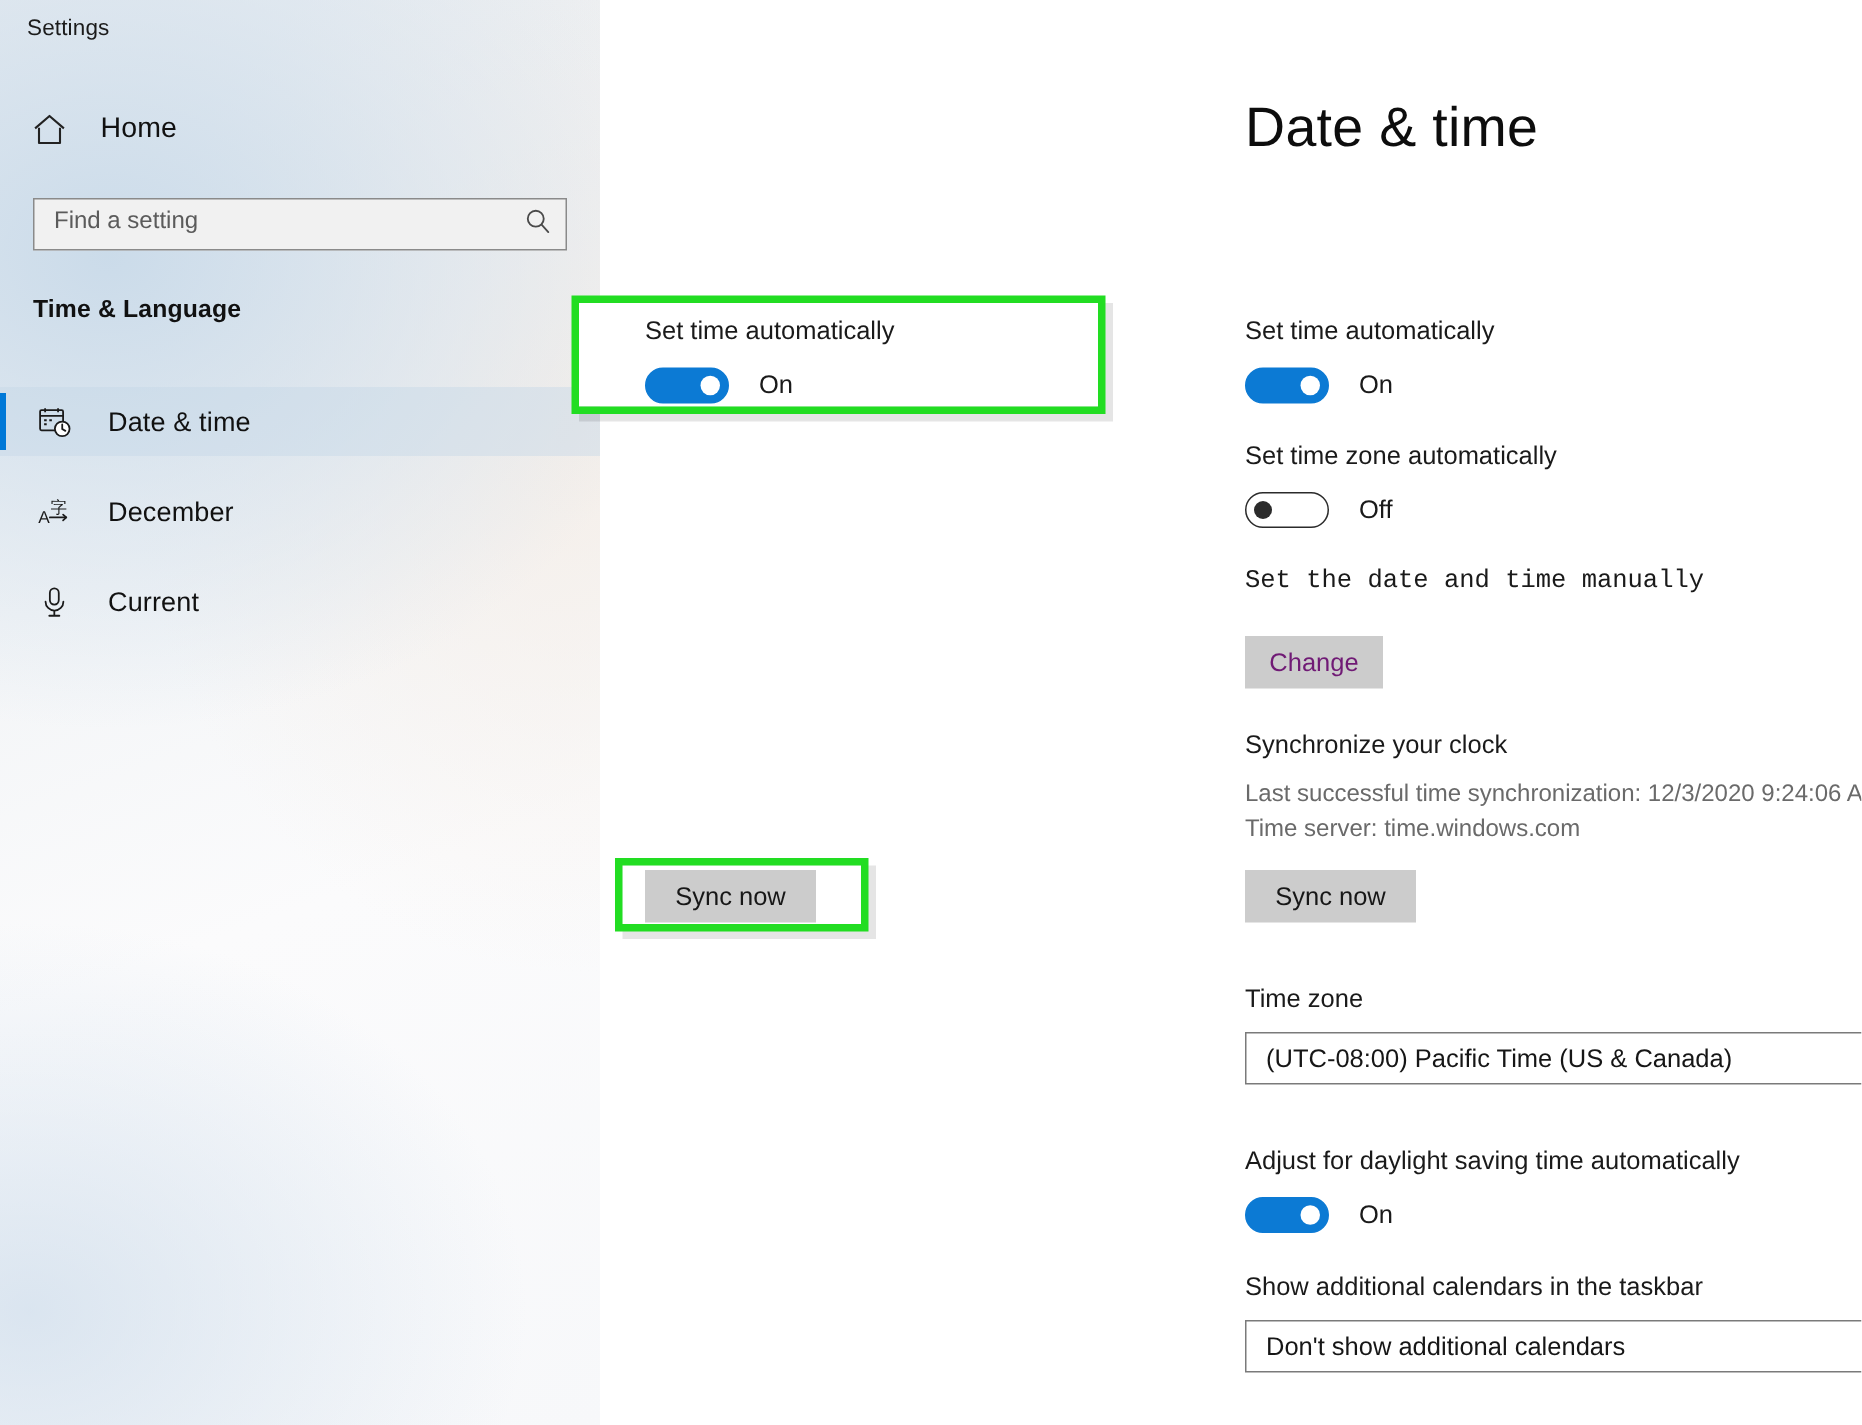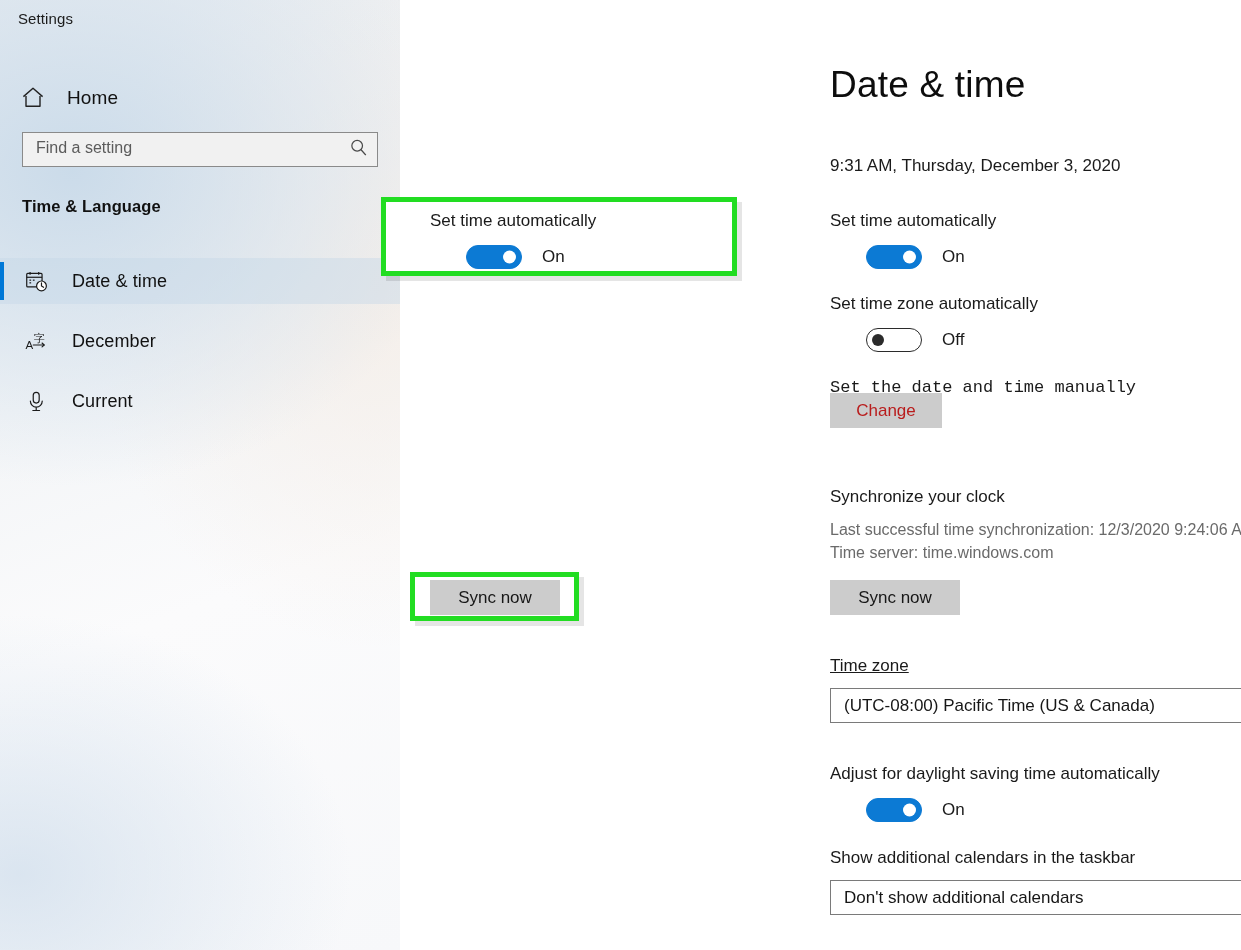--- a/index.html
+++ b/index.html
@@ -44,21 +44,21 @@
     color: #1b1b1b;
     letter-spacing: 0.1px;
     text-align: right;
   }
 
   .home-row {
     position: absolute;
     left: 16px;
     top: 75px;
     display: flex;
-    align-items: flex-end;
+    align-items: flex-start;
     height: 34px;
     width: 360px;
   }
   .home-icon {
     width: 30px;
     display: flex;
     align-items: center;
     justify-content: flex-start;
     margin-left: 5px;
   }
@@ -200,21 +200,20 @@
     font-size: 17px;
     color: #1a1a1a;
     white-space: nowrap;
   }
 
   
   .toggle {
     position: absolute;
     display: flex;
     align-items: center;
-    margin-left: 36px;
   }
   .switch {
     width: 56px;
     height: 24px;
     border-radius: 12px;
     position: relative;
     box-sizing: border-box;
     flex: 0 0 56px;
   }
   .switch.on {
@@ -257,30 +256,30 @@
     font-family: "Liberation Sans", sans-serif;
     font-size: 17px;
     border: none;
     box-sizing: border-box;
     text-align: center;
     line-height: 1;
     cursor: default;
   }
   .btn-change {
     left: 430px;
-    top: 393px;
-    width: 112px;
+    top: 424px;
+    width: 92px;
     height: 35px;
     background: #cccccc;
-    color: #b91c1c;
+    color: #701a75;
   }
   .btn-sync {
     left: 430px;
     top: 580px;
-    width: 130px;
+    width: 114px;
     height: 35px;
     background: #cccccc;
     color: #171717;
   }
 
   .muted-line {
     position: absolute;
     font-size: 16px;
     color: #6a6a6a;
     white-space: nowrap;
@@ -409,21 +408,20 @@
   </nav>
 
   <main class="content">
 
     <div class="ghost-clip">
       <div class="ghost-inner">Current date and time</div>
     </div>
 
     <h1 class="page-title">Date &amp; time</h1>
 
-    <div class="current-datetime">9:31 AM, Thursday, December 3, 2020</div>
 
     <div class="field-label" style="left:430px; top:211px;">Set time automatically</div>
     <div class="toggle" style="left:430px; top:245px;">
       <span class="switch on">
           <span class="knob"></span>
         </span>
       <span class="switch-state">On</span>
     </div>
 
     <div class="field-label" style="left:430px; top:294px;">Set time zone automatically</div>
@@ -435,21 +433,21 @@
     </div>
 
     <div class="field-label" style="left:430px; top:378px;font-family:Liberation Mono, monospace;">Set the date and time manually</div>
     <button class="btn btn-change">Change</button>
 
     <div class="field-label" style="left:430px; top:487px;">Synchronize your clock</div>
     <div class="muted-line" style="left:430px; top:521px;">Last successful time synchronization: 12/3/2020 9:24:06 AM</div>
     <div class="muted-line" style="left:430px; top:544px;">Time server: time.windows.com</div>
     <button class="btn btn-sync">Sync now</button>
 
-    <div class="field-label" style="left:430px; top:656px;text-decoration:underline;">Time zone</div>
+    <div class="field-label" style="left:430px; top:656px;">Time zone</div>
     <div class="dropdown" style="left:430px; top:688px; width:560px; height:35px;">
       <span class="dropdown-value">(UTC-08:00) Pacific Time (US &amp; Canada)</span>
 
     </div>
 
     <div class="field-label" style="left:430px; top:764px;">Adjust for daylight saving time automatically</div>
     <div class="toggle" style="left:430px; top:798px;">
       <span class="switch on">
           <span class="knob"></span>
         </span>

